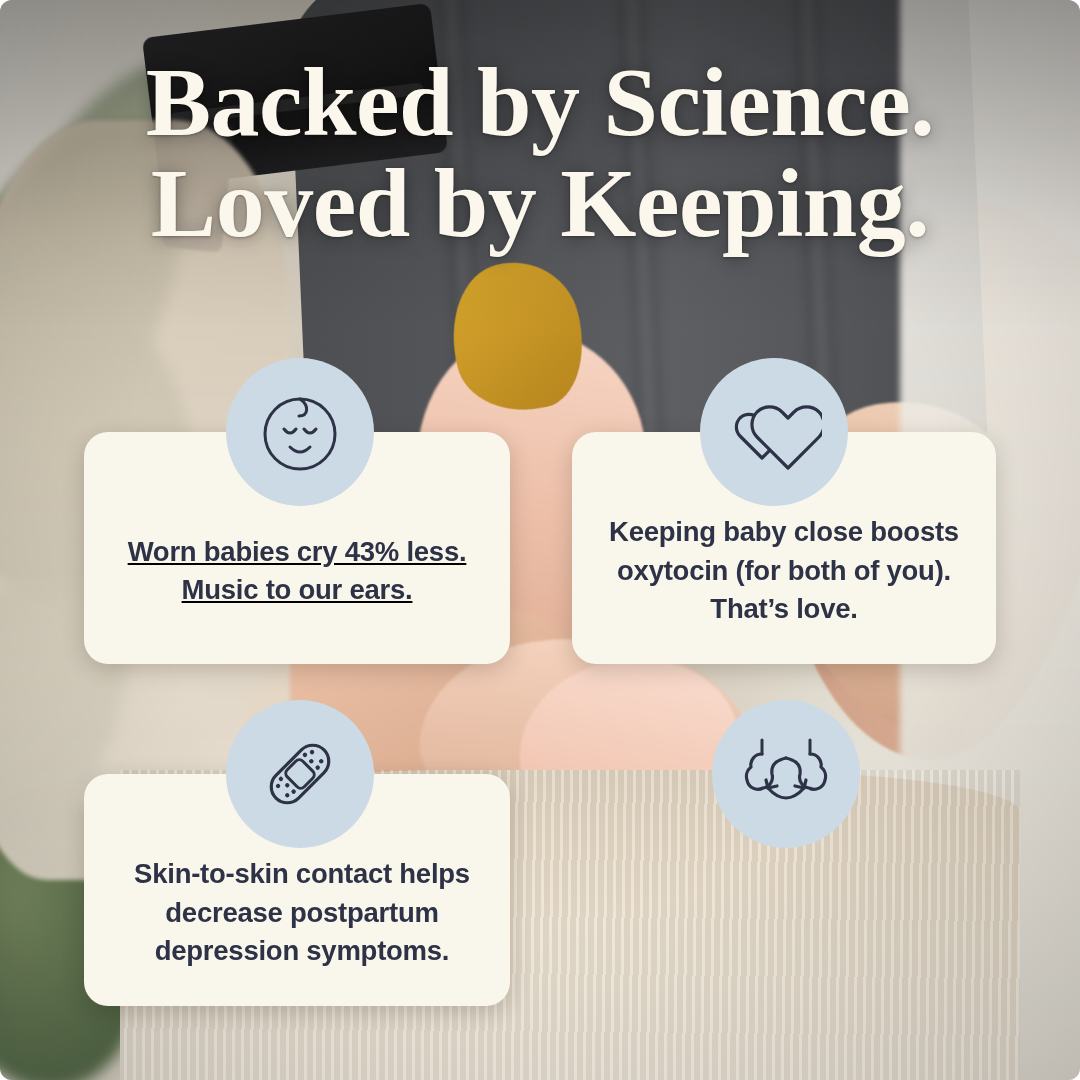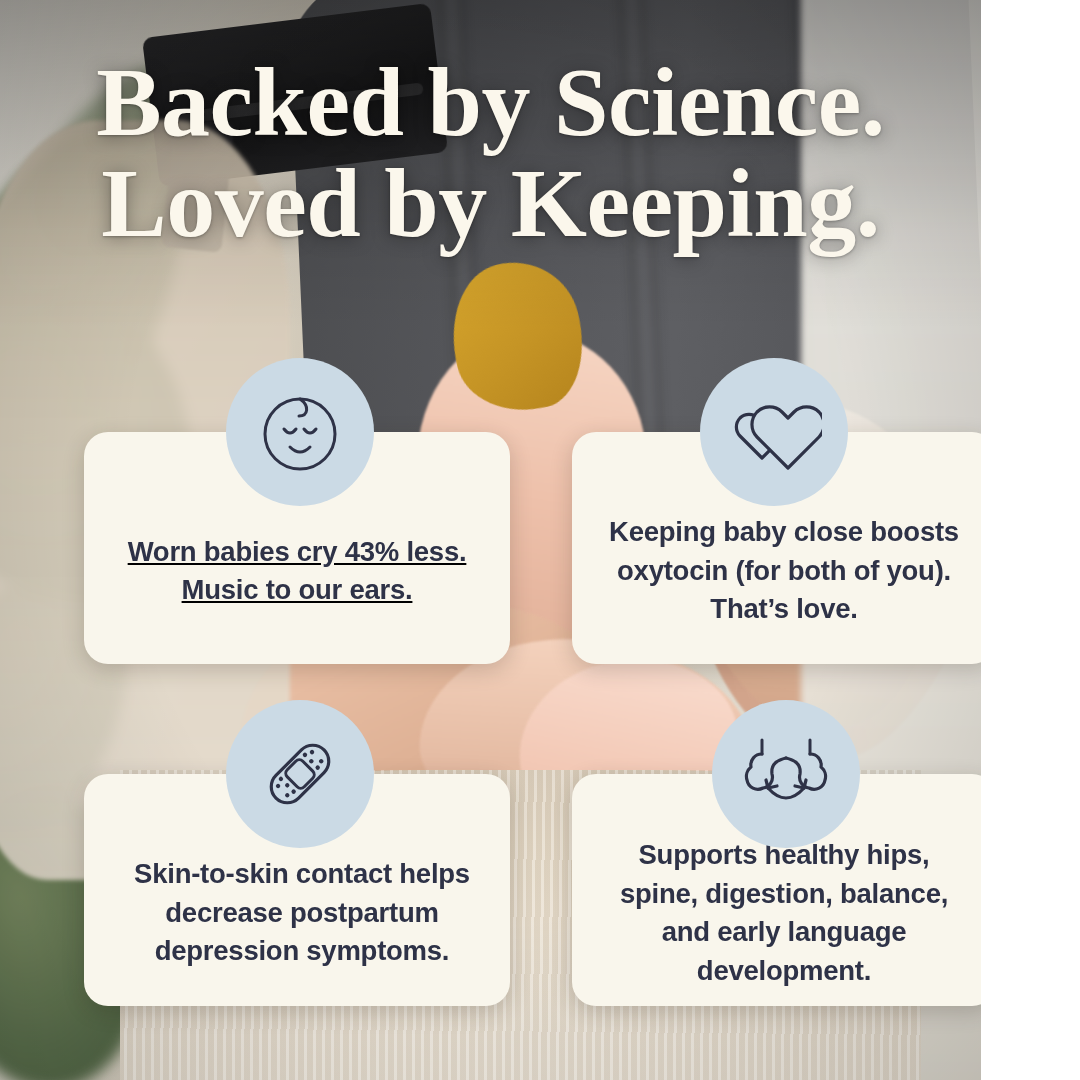--- a/index.html
+++ b/index.html
@@ -5,23 +5,24 @@
   * { margin:0; padding:0; box-sizing:border-box; }
 
   html, body {
     width:1080px; height:1080px;
     font-family:"Liberation Sans", sans-serif;
     overflow:hidden;
   }
 
   #stage {
     position:relative;
-    width:981px; height:1080px;
+    width:1080px; height:1080px;
     overflow:hidden;
     background:#D8CFC2;
+    border-radius:12px;
   }
 
   
   .photo { position:absolute; inset:0; overflow:hidden; }
 
   
   .bg-wall {
     position:absolute; inset:0;
     background:
       linear-gradient(100deg,
@@ -313,17 +314,14 @@
 
   <div class="card c1">
     <div class="card-text">Worn babies cry 43% less. Music to our ears.</div>
   </div>
   <div class="card c2">
     <div class="card-text">Keeping baby close boosts oxytocin (for both of you). That’s love.</div>
   </div>
   <div class="card c3">
     <div class="card-text">Skin-to-skin contact helps decrease postpartum depression symptoms.</div>
   </div>
-  <div class="card c4">
-    <div class="card-text">Supports healthy hips, spine, digestion, balance, and early language development.</div>
-  </div>
 
 </div>
 
 </body></html>

